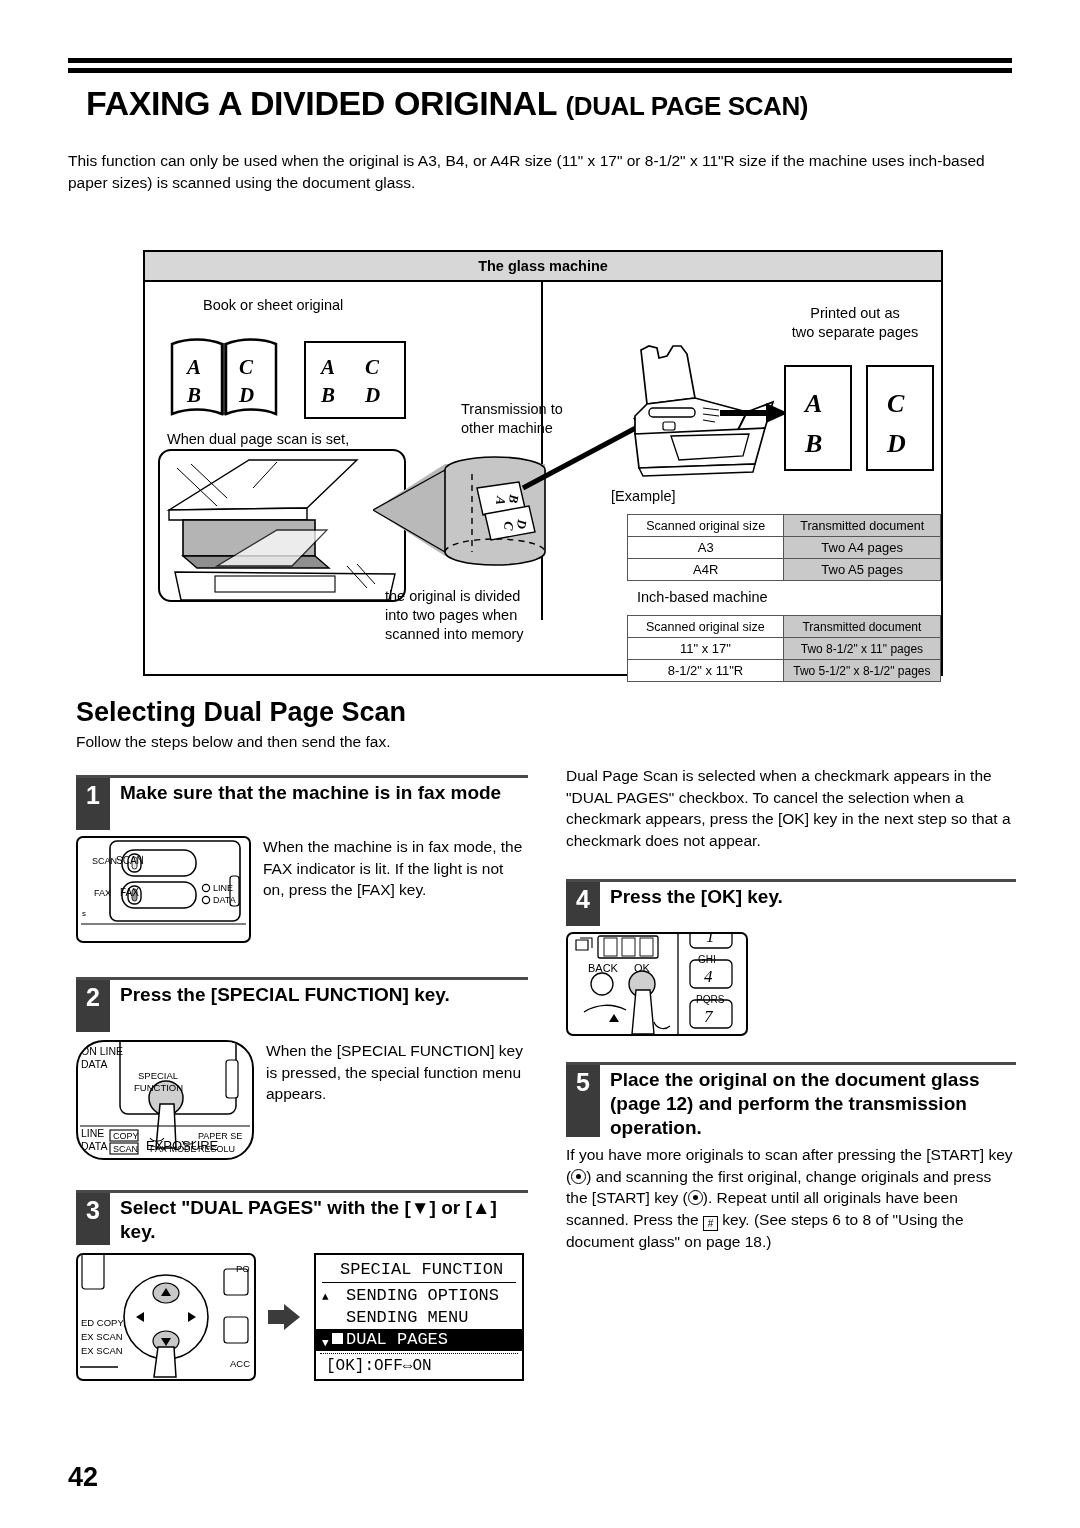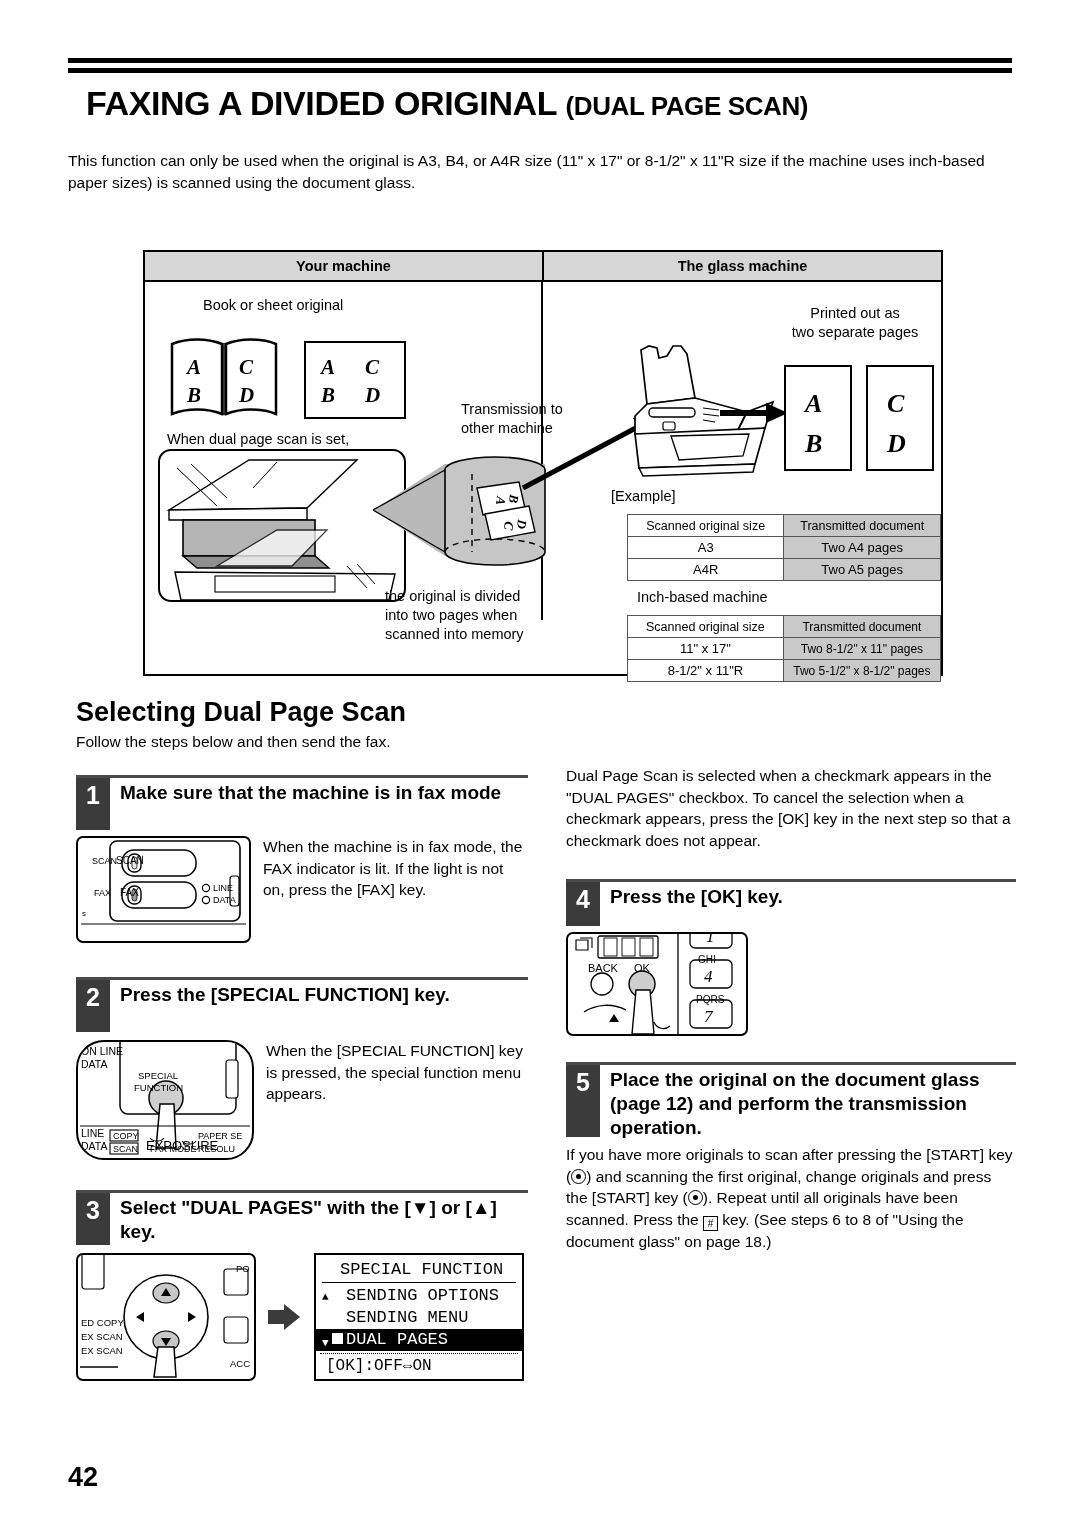--- a/index.html
+++ b/index.html
@@ -145,21 +145,20 @@
 <div class="page-title">
   <span>FAXING A DIVIDED ORIGINAL </span><span class="sub">(DUAL PAGE SCAN)</span>
 </div>
 
 <div class="intro">
   <p>This function can only be used when the original is A3, B4, or A4R size (11" x 17" or 8-1/2" x 11"R size if the machine uses inch-based paper sizes) is scanned using the document glass.</p>
 </div>
 
 <div class="figbox">
   <div class="fig-head">
-    <div class="cell left">Your machine</div>
     <div class="cell right">The glass machine</div>
   </div>
 
   <div class="fig-body">
     <div class="divider-v"></div>
 
     <div class="lbl" style="left:58px; top:14px;">Book or sheet original</div>
 
     <div class="book">
       <svg width="110" height="84" viewBox="0 0 110 84">

